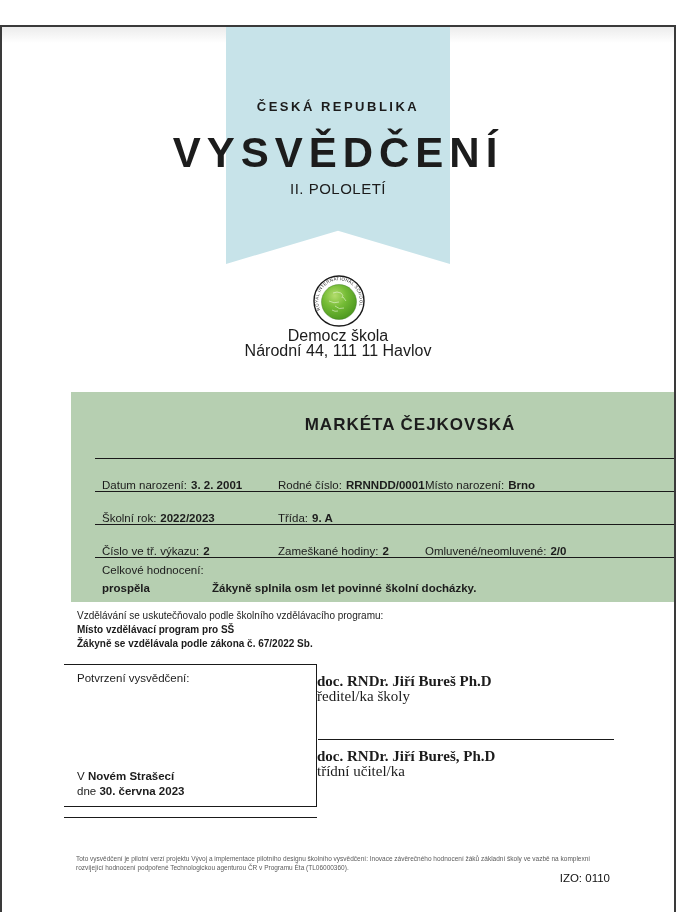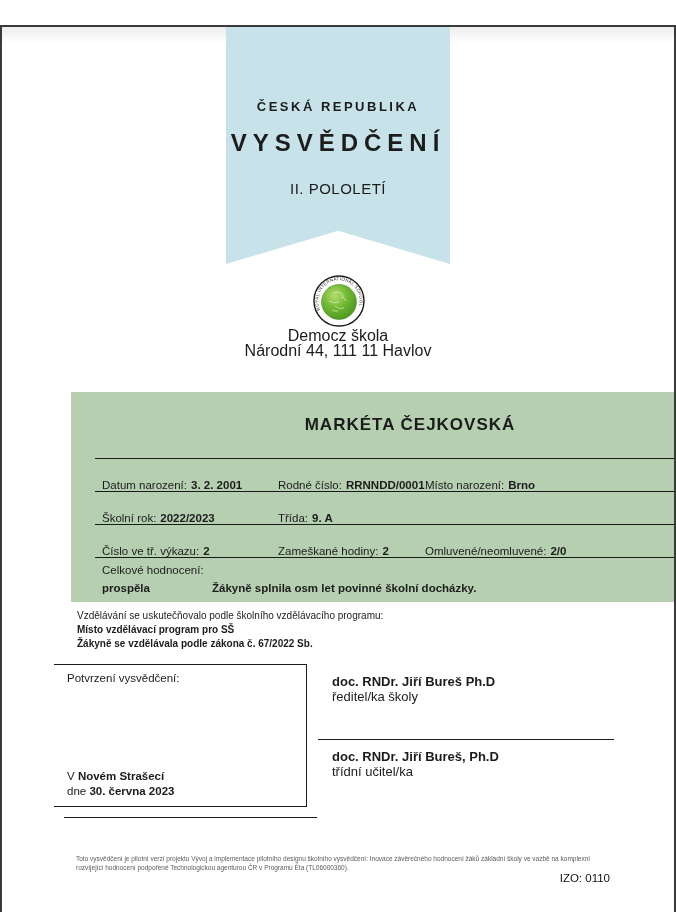--- a/index.html
+++ b/index.html
@@ -8,21 +8,21 @@
         border-left:2px solid #3a3a3a;border-right:2px solid #3a3a3a;border-top:2px solid #3a3a3a;
         border-bottom:5px solid #262626;overflow:hidden;margin-top:25px;}
   .top-fade{position:absolute;top:0;left:0;right:0;height:16px;
         background:linear-gradient(#dcdcdc,rgba(255,255,255,0));opacity:.55;}
   
   .ribbon{position:absolute;top:0;left:224px;width:224px;height:237px;background:#c7e3e9;
         -webkit-clip-path:polygon(0 0,100% 0,100% 100%,50% 86%,0 100%);
         clip-path:polygon(0 0,100% 0,100% 100%,50% 86%,0 100%);}
   .hdr{position:absolute;left:0;width:100%;text-align:center;white-space:nowrap;}
   .hdr-country{top:72px;font-size:13px;font-weight:bold;letter-spacing:2.5px;}
-  .hdr-title{top:102px;font-size:24px;font-weight:bold;letter-spacing:6px;}
+  .hdr-title{top:102px;font-size:42px;font-weight:bold;letter-spacing:6px;}
   .hdr-sem{top:153px;font-size:15px;letter-spacing:.5px;}
   
   .logo{position:absolute;top:248px;left:311px;width:52px;height:52px;}
   .school{position:absolute;top:301px;left:0;width:100%;text-align:center;font-size:16px;line-height:15px;}
   
   .info-table{position:absolute;left:69px;top:365px;width:630px;background:#b6cfb1;font-size:11.5px;padding-left:24px;}
   .name-row{height:66px;display:flex;align-items:center;justify-content:center;}
   .student-name{font-size:17px;font-weight:bold;letter-spacing:1px;}
   .t-row{display:flex;align-items:flex-end;border-top:1.2px solid #1a1a1a;height:32px;}
   .t-row .cell{padding-left:7px;box-sizing:border-box;white-space:nowrap;}
@@ -30,28 +30,28 @@
   .lbl{margin-right:4px;}
   .val{font-weight:bold;}
   .sum-row{border-top:1.2px solid #1a1a1a;padding:6px 0 8px 7px;}
   .sum-line2{display:flex;margin-top:6px;}
   .sum-result{font-weight:bold;width:110px;}
   .sum-note{font-weight:bold;}
   
   .program{position:absolute;left:75px;top:582px;font-size:10px;line-height:14px;}
   .program .b{font-weight:bold;}
   
-  .cert-box{position:absolute;left:52px;top:637px;width:253px;height:143px;box-sizing:border-box;
+  .cert-box{position:absolute;left:62px;top:637px;width:253px;height:143px;box-sizing:border-box;
         border-top:1.2px solid #1a1a1a;border-right:1.2px solid #1a1a1a;border-bottom:1.2px solid #1a1a1a;
         font-size:11.5px;}
   .cert-label{padding:7px 0 0 13px;}
   .place-date{position:absolute;left:13px;bottom:7px;line-height:15px;}
   .place-date .b{font-weight:bold;}
   .cert-underline{position:absolute;left:62px;top:790px;width:253px;border-top:1.5px solid #1a1a1a;}
-  .sig{position:absolute;left:330px;font-size:13px;line-height:15px;}
+  .sig{position:absolute;left:315px;font-size:15px;line-height:15px;font-family:Liberation Serif, serif;}
   .sig-name{font-weight:bold;}
   .sig1{top:647px;}
   .sig2{top:722px;}
   .sig-divider{position:absolute;left:316px;top:712px;width:296px;border-top:1.2px solid #1a1a1a;}
   
   .footnote{position:absolute;left:74px;top:827px;width:538px;font-size:6.5px;line-height:9px;color:#5a5a5a;}
   .izo{position:absolute;right:64px;top:845px;font-size:11.5px;color:#111;}
 </style>
 </head>
 <body>

